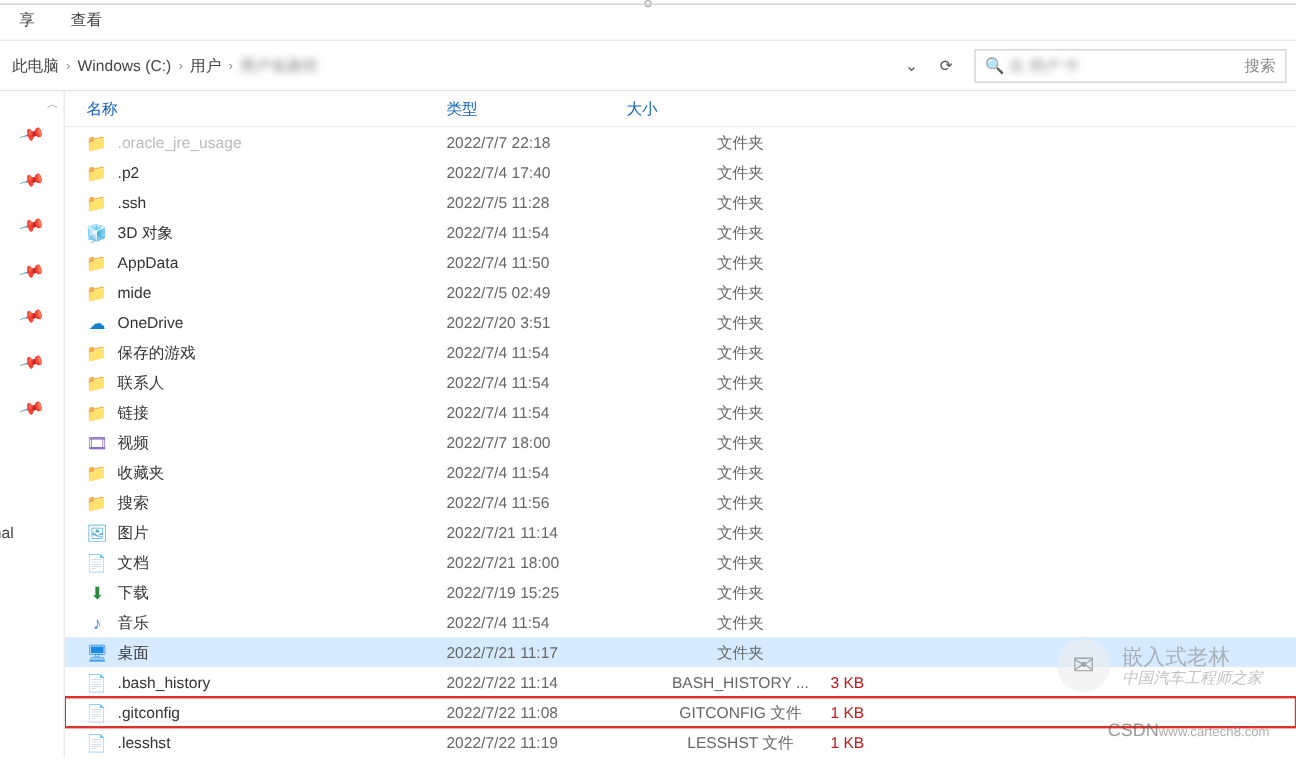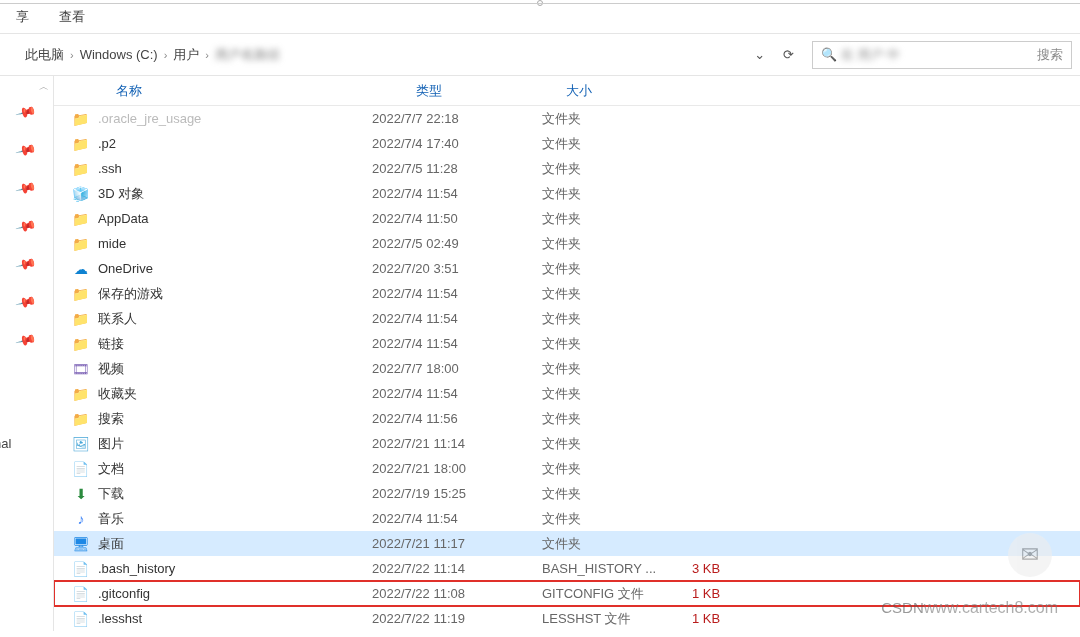--- a/index.html
+++ b/index.html
@@ -23,21 +23,21 @@
       display:flex; align-items:center; padding-left:6px; gap:10px;
       color:#444;
     }
     .menu-item { padding: 4px 10px; }
     .addr-row {
       height: 42px; border-bottom:1px solid #e5e5e5;
       display:flex; align-items:center; gap:10px; padding-right:8px;
     }
     .breadcrumb {
       flex:1; height:28px; display:flex; align-items:center; gap:6px;
-      padding-left:25px; color:#444;
+      padding-left:10px; color:#444;
     }
     .bc-seg { white-space:nowrap; }
     .bc-sep { color:#888; font-size:11px; }
     .bc-blur { filter: blur(3px); color:#777;}
     .addr-ctrl { display:flex; align-items:center; gap:18px; color:#555; padding:0 8px; }
     .search-box {
       width:260px; height:28px; border:1px solid #ccc;
       display:flex; align-items:center; padding:0 8px; color:#888;
     }
     .search-blur { filter: blur(3px); flex:1; }
@@ -54,35 +54,35 @@
     .pin-icon { color:#777; font-size:14px; transform: rotate(30deg); }
     .tree-label {
       position:absolute; bottom:180px; left:-6px; color:#444; font-size:13px;
     }
     .main-col { flex:1; display:flex; flex-direction:column; min-width:0; }
     .col-headers {
       height:30px; display:flex; align-items:center;
       border-bottom:1px solid #e9e9e9; color:#1160b4; font-size:13px;
       padding-left:18px;
     }
-    .hdr-name { width:300px;margin-left:44px; }
+    .hdr-name { width:300px; }
     .hdr-date { width:170px; }
     .hdr-type { width:150px; }
     .hdr-size { width:100px; }
     .list-wrap { flex:1; overflow:hidden; }
     .file-row {
       height:25px; display:flex; align-items:center; padding-left:18px;
       font-size:13px; color:#333;
     }
     .file-row.dimtop { color:#bbb; }
     .file-row.selected { background:#d6ebff; }
     .file-row.highlight { outline:2px solid #e0302a; outline-offset:-1px; }
     .cell-name { width:300px; display:flex; align-items:center; gap:8px; white-space:nowrap; overflow:hidden; }
     .cell-date { width:170px; color:#666; }
-    .cell-type { width:150px; color:#666; }
+    .cell-type { width:150px; color:#666;text-align:center; }
     .cell-size { width:100px; color:#b91c1c; text-align:left; padding-right:30px; }
     .ficon { width:18px; height:18px; display:flex; align-items:center; justify-content:center; font-size:14px; }
     .ficon-folder { color:#f4c762; }
     .ficon-folder-blue { color:#2573d6; }
     .ficon-3d { color:#0f82d1; }
     .ficon-cloud { color:#0f82d1; }
     .ficon-video { color:#7a5fb4; }
     .ficon-img { color:#49a7d8; }
     .ficon-doc { color:#7c93aa; }
     .ficon-arrow { color:#2b8a3e; }
@@ -93,21 +93,21 @@
       position:absolute; right:28px; bottom:60px; display:flex; align-items:center; gap:10px;
       color:#888; opacity:.6; font-size:18px;
     }
     .wm-bubble { width:44px;height:44px;border-radius:50%;background:#eee;display:flex;align-items:center;justify-content:center;font-size:22px;color:#777;}
     .wm1-stack { display:flex; flex-direction:column; line-height:1.1; }
     .wm1-sub { font-size:13px; color:#999; font-style:italic;}
     .watermark2 {
       position:absolute; right:22px; bottom:20px; color:#555; font-size:15px; opacity:.6;
       display:flex; align-items:baseline;
     }
-    .wm2-sub { font-size:16px; color:#777; }
+    .wm2-sub { font-size:11px; color:#777; }
   </style>
 </head>
 <body>
 
 <div class="ribbon-handle">
   <div class="ribbon-line"></div>
   <div class="ribbon-dot"></div>
 </div>
 
 <div class="menubar">
@@ -344,17 +344,21 @@
           <div class="cell-date">2022/7/22 11:19</div>
           <div class="cell-type">LESSHST 文件</div>
           <div class="cell-size">1 KB</div>
         </div>
       </div>
   </div>
 </div>
 
 <div class="watermark1">
   <div class="wm-bubble">✉</div>
+  <div class="wm1-stack">
+    <span>嵌入式老林</span>
+    <span class="wm1-sub">中国汽车工程师之家</span>
+  </div>
 </div>
 <div class="watermark2">
   <span>CSDN</span>
   <span class="wm2-sub">www.cartech8.com</span>
 </div>
 
 </body></html>

